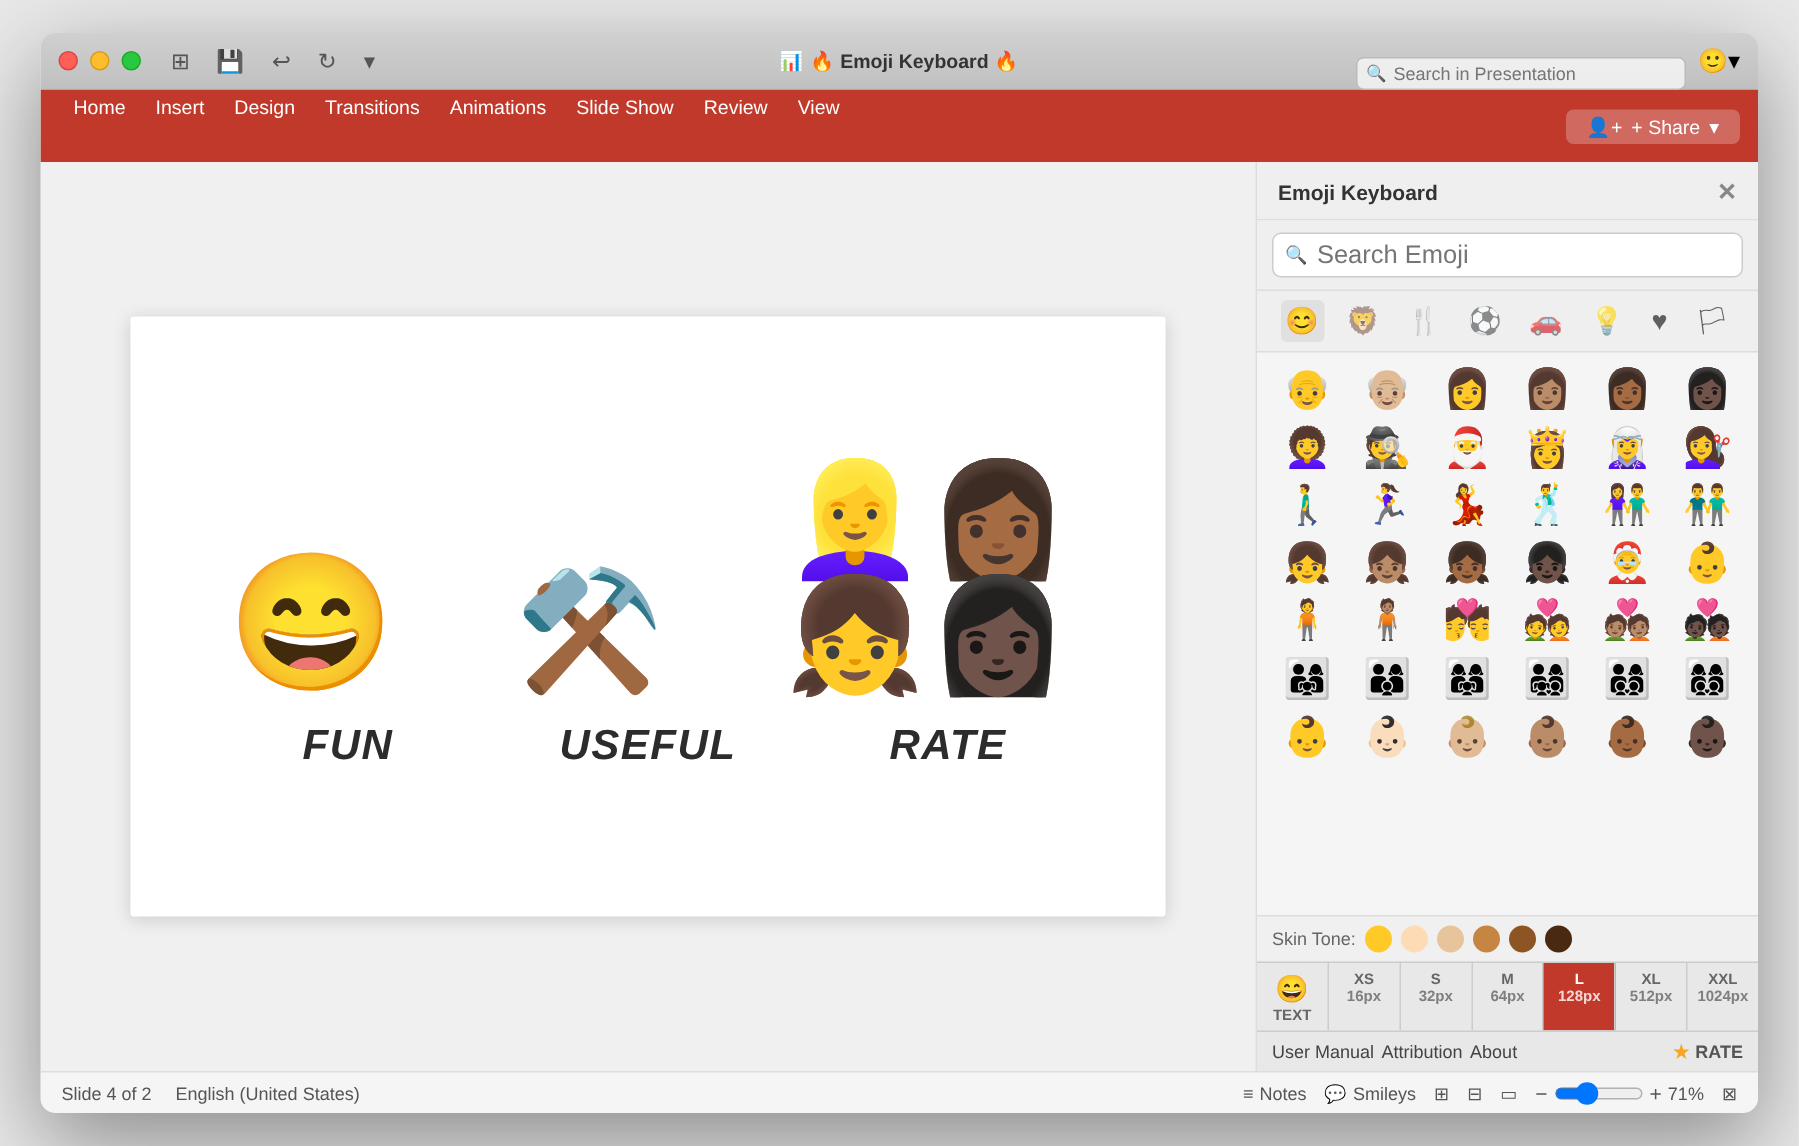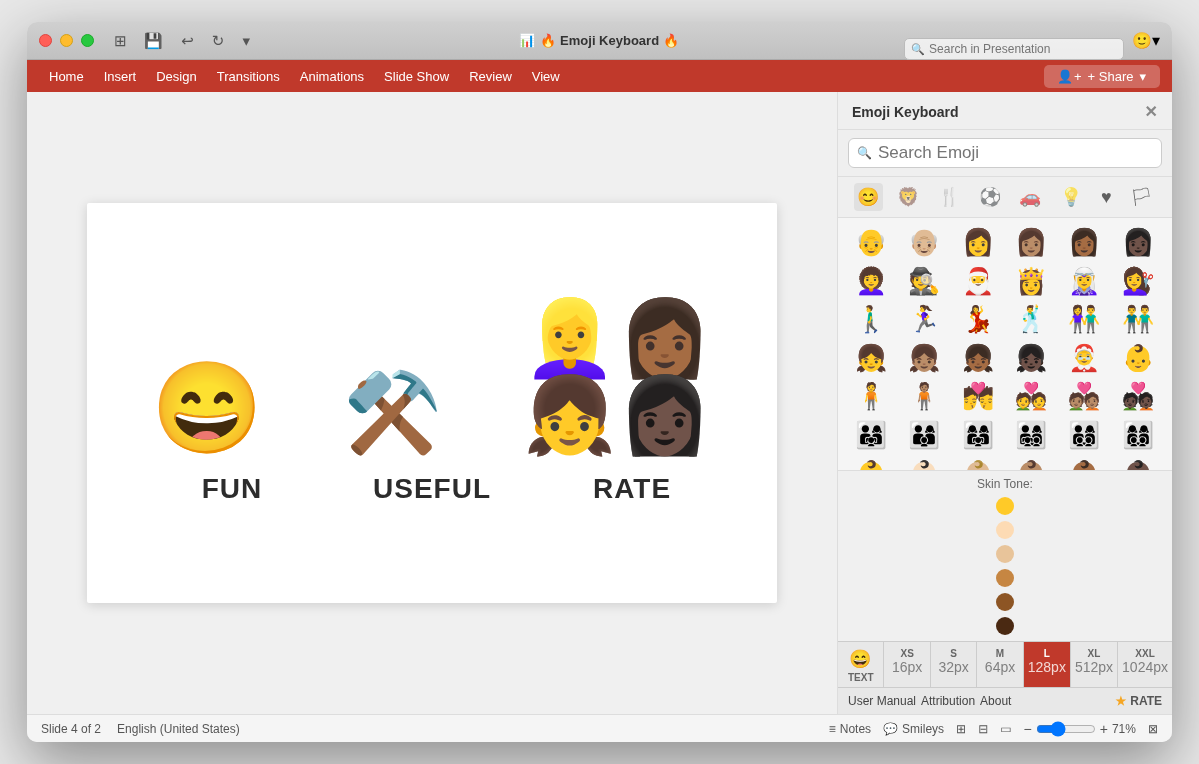--- a/index.html
+++ b/index.html
@@ -102,23 +102,22 @@
       width: 220px;
     }
     .emoji-face-btn {
       font-size: 16px;
       cursor: pointer;
     }
 
     
     .menubar {
       background: #c0392b;
-      height: 32px;
-      display: flex;
-      align-items: center;
+      height: 48px;
+      display: flex;
       padding: 0 12px;
       flex-shrink: 0;
     }
     .menubar-item {
       color: white;
       font-size: 13px;
       padding: 4px 10px;
       border-radius: 4px;
       cursor: pointer;
     }
@@ -186,20 +185,21 @@
       justify-content: center;
       gap: 80px;
     }
     .slide-label {
       font-size: 28px;
       font-weight: 900;
       color: #2c2c2c;
       text-align: center;
       width: 120px;
       letter-spacing: 1px;
+      font-style: italic;
     }
 
     
     .emoji-panel {
       width: 335px;
       background: #f5f5f5;
       display: flex;
       flex-direction: column;
       border-left: 1px solid #ddd;
       flex-shrink: 0;
@@ -302,21 +302,20 @@
     }
 
     
     .skin-tone-row {
       display: flex;
       align-items: center;
       padding: 6px 10px;
       background: #f0f0f0;
       border-top: 1px solid #ddd;
       gap: 6px;
-      flex-direction: column;
     }
     .skin-tone-label {
       font-size: 12px;
       color: #666;
     }
     .skin-dot {
       width: 18px;
       height: 18px;
       border-radius: 50%;
       cursor: pointer;
@@ -346,22 +345,23 @@
     .size-option .size-emoji {
       font-size: 18px;
       display: block;
       margin-bottom: 2px;
     }
     .size-option .size-label {
       font-size: 10px;
       font-weight: 600;
     }
     .size-option .size-px {
-      font-size: 14px;
+      font-size: 10px;
       opacity: 0.8;
+      font-weight: bold;
     }
 
     
     .emoji-footer {
       display: flex;
       align-items: center;
       background: #e8e8e8;
       border-top: 1px solid #ccc;
       padding: 6px 10px;
       gap: 5px;

